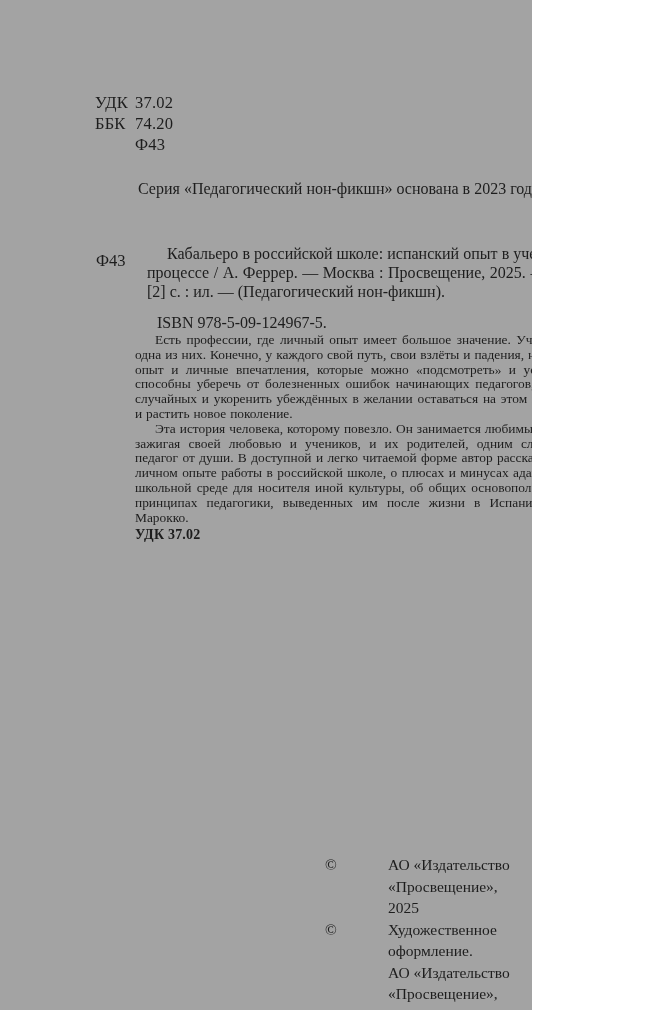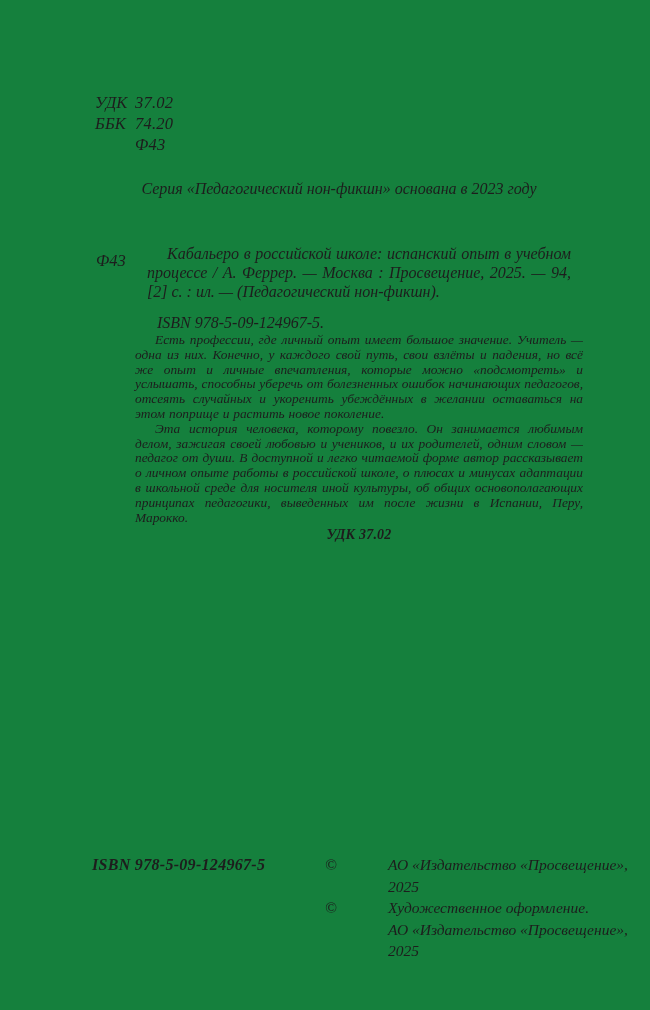--- a/index.html
+++ b/index.html
@@ -6,24 +6,23 @@
   html, body { margin: 0; padding: 0; }
   body {
     width: 650px; height: 1010px;
     background: #ffffff;
     font-family: "Liberation Serif", "DejaVu Serif", serif;
     color: #1d1d1d;
     -webkit-font-smoothing: antialiased;
   }
   .page {
     position: relative;
-    width: 650px; height: 1010px;
-    background: #15803d;
+    width: 532px; height: 1010px;
+    background: #a3a3a3;
     overflow: hidden;
-    font-style: italic;
   }
 
   
   .udk-top {
     position: absolute; top: 92px; left: 95px;
     font-size: 16.5px; line-height: 21px;
     letter-spacing: 0.2px;
   }
   .udk-row { display: flex; }
   .udk-row .lbl { width: 40px; }
@@ -52,21 +51,21 @@
   .card .isbn-line {
     margin: 0; font-size: 16px; line-height: 20px;
     text-indent: 22px;
   }
   .card .annot {
     margin: 0; font-size: 13.4px; line-height: 14.8px;
     text-align: justify; text-indent: 20px;
     word-spacing: 0.5px;
   }
   .card .udk-right {
-    text-align: center; font-weight: bold;
+    text-align: left; font-weight: bold;
     font-size: 14px; line-height: 15.5px; margin-top: 2px;
     letter-spacing: 0.2px;
   }
 
   
   .imprint-isbn {
     position: absolute; top: 854px; left: 92px;
     font-weight: bold; font-size: 16px; line-height: 21.5px;
     letter-spacing: 0.3px;
   }
@@ -102,21 +101,20 @@
 
   <div class="card">
     <span class="sign">Ф43</span>
     <p class="biblio">Кабальеро в российской школе: испанский опыт в учебном процессе / А. Феррер. — Москва : Просвещение, 2025. — 94, [2] с. : ил. — (Педагогический нон-фикшн).</p>
     <p class="isbn-line">ISBN 978-5-09-124967-5.</p>
     <p class="annot">Есть профессии, где личный опыт имеет большое значение. Учитель — одна из них. Конечно, у каждого свой путь, свои взлёты и падения, но всё же опыт и личные впечатления, которые можно «подсмотреть» и услышать, способны уберечь от болезненных ошибок начинающих педагогов, отсеять случайных и укоренить убеждённых в желании оставаться на этом поприще и растить новое поколение.</p>
     <p class="annot">Эта история человека, которому повезло. Он занимается любимым делом, зажигая своей любовью и учеников, и их родителей, одним словом — педагог от души. В доступной и легко читаемой форме автор рассказывает о личном опыте работы в российской школе, о плюсах и минусах адаптации в школьной среде для носителя иной культуры, об общих основополагающих принципах педагогики, выведенных им после жизни в Испании, Перу, Марокко.</p>
     <div class="udk-right">УДК 37.02</div>
   </div>
 
-  <div class="imprint-isbn">ISBN 978-5-09-124967-5</div>
 
   <div class="copyright">
     <div class="c-row">
       <span class="sym">©</span>
       <span class="txt">АО «Издательство «Просвещение», 2025</span>
     </div>
     <div class="c-row">
       <span class="sym">©</span>
       <span class="txt">Художественное оформление.</span>
     </div>

